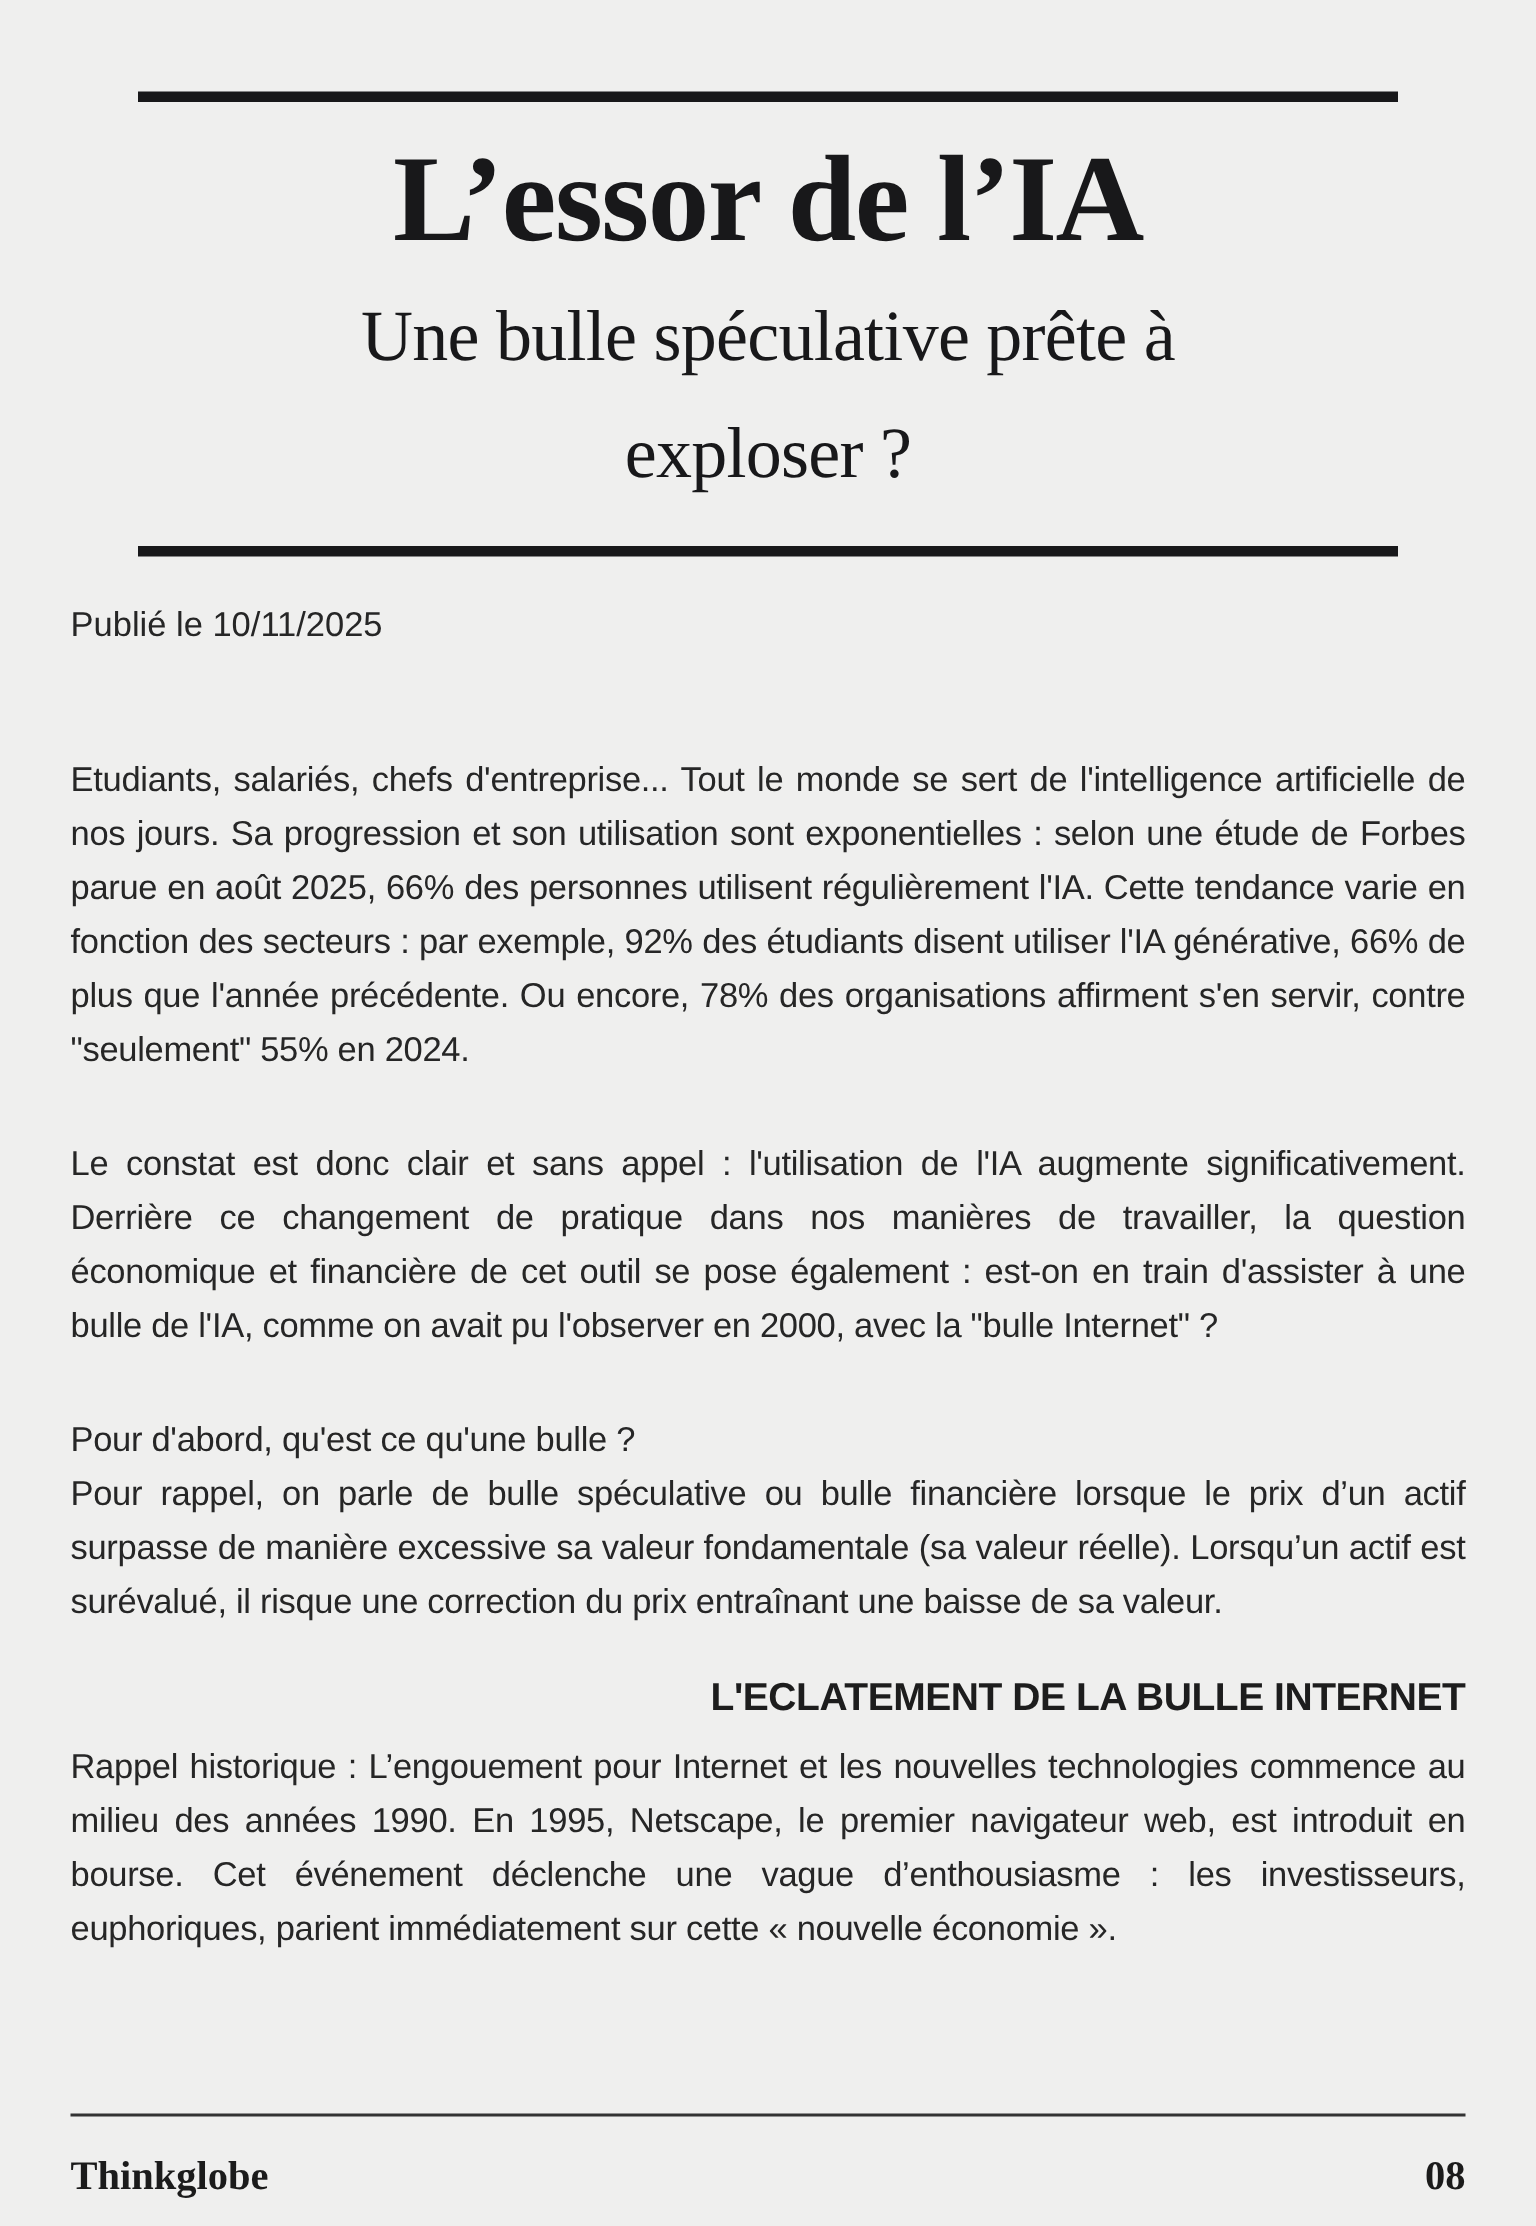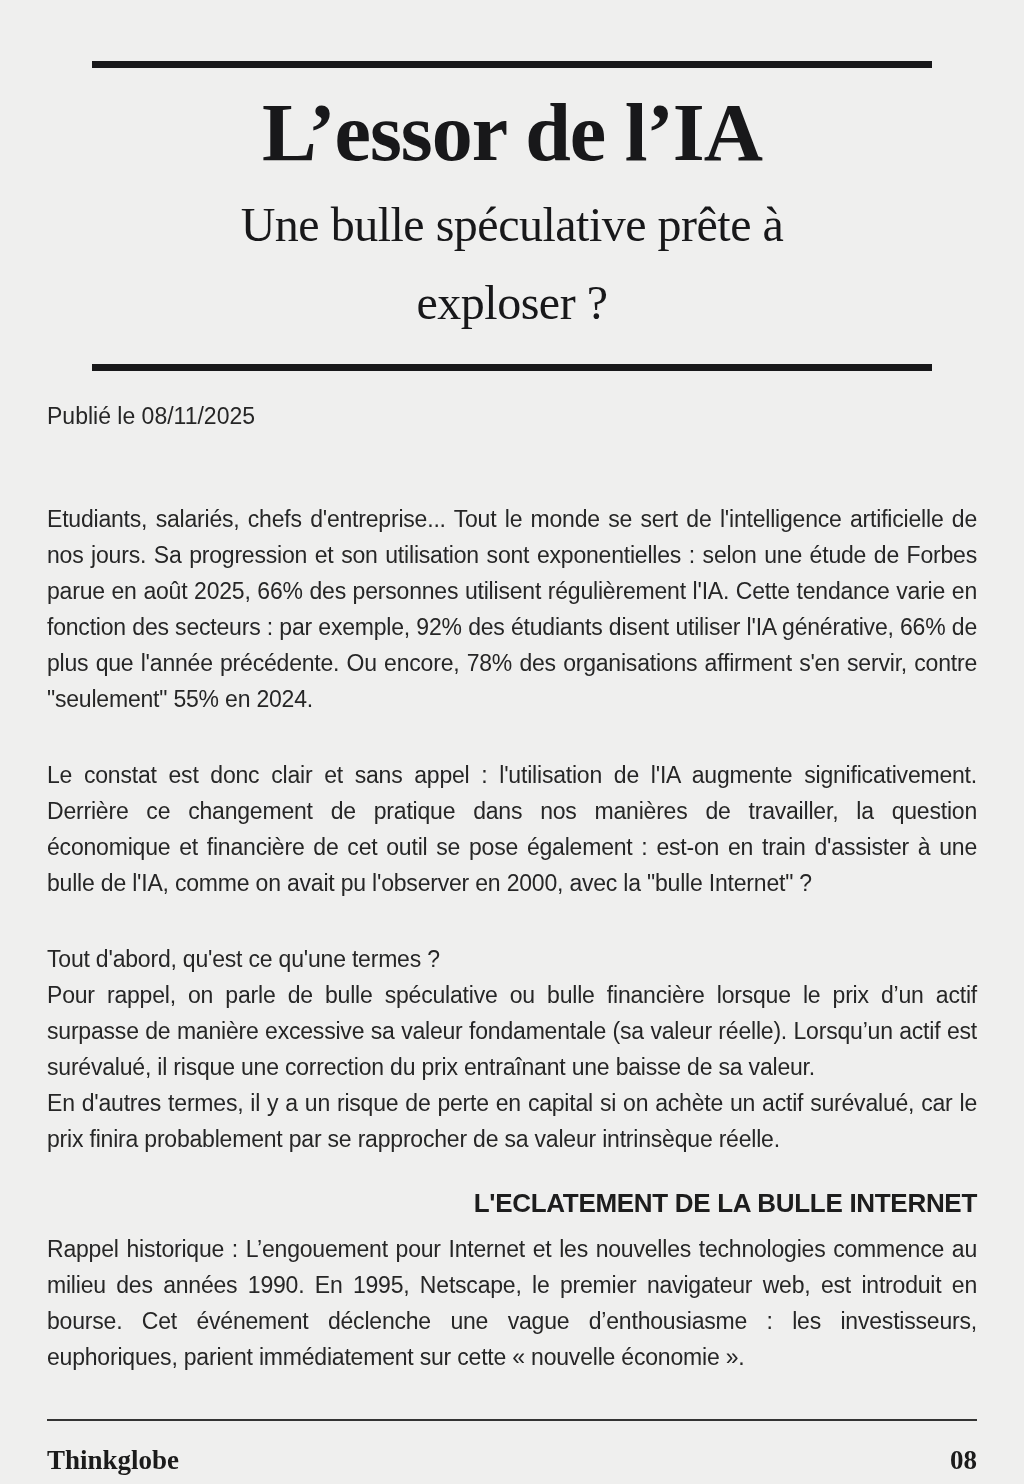--- a/index.html
+++ b/index.html
@@ -72,21 +72,21 @@
     font-size:26px;
     line-height:32px;
     letter-spacing:-0.3px;
     color:#1d1d1d;
   }
   .body-text.section-body .para{ margin-top:12px; }
   .footer{
     position:absolute;
     left:46px;
     right:46px;
-    bottom:10px;
+    bottom:20px;
     text-align:right;
   }
   .footer-rule{
     height:2px;
     background:var(--footer-rule);
   }
   .footer-row{
     display:flex;
     justify-content:space-between;
     align-items:baseline;
@@ -104,33 +104,32 @@
 <div class="page">
 
   <div class="rule rule-top"></div>
 
   <h1 class="title">L’essor de l’IA</h1>
 
   <h2 class="subtitle">Une bulle spéculative prête à exploser ?</h2>
 
   <div class="rule rule-bottom"></div>
 
-  <div class="published">Publié le 08/11/2025</div>
+  <div class="published">Publié le 10/11/2025</div>
 
   <div class="body-text intro">
       <div class="para">
         <div class="seg">Etudiants, salariés, chefs d'entreprise... Tout le monde se sert de l'intelligence artificielle de nos jours. Sa progression et son utilisation sont exponentielles : selon une étude de Forbes parue en août 2025, 66% des personnes utilisent régulièrement l'IA. Cette tendance varie en fonction des secteurs : par exemple, 92% des étudiants disent utiliser l'IA générative, 66% de plus que l'année précédente. Ou encore, 78% des organisations affirment s'en servir, contre "seulement" 55% en 2024.</div>
       </div>
       <div class="para">
         <div class="seg">Le constat est donc clair et sans appel : l'utilisation de l'IA augmente significativement. Derrière ce changement de pratique dans nos manières de travailler, la question économique et financière de cet outil se pose également : est-on en train d'assister à une bulle de l'IA, comme on avait pu l'observer en 2000, avec la "bulle Internet" ?</div>
       </div>
       <div class="para">
-        <div class="seg">Tout d'abord, qu'est ce qu'une termes ?</div>
+        <div class="seg">Pour d'abord, qu'est ce qu'une bulle ?</div>
         <div class="seg">Pour rappel, on parle de bulle spéculative ou bulle financière lorsque le prix d’un actif surpasse de manière excessive sa valeur fondamentale (sa valeur réelle). Lorsqu’un actif est surévalué, il risque une correction du prix entraînant une baisse de sa valeur.</div>
-        <div class="seg">En d'autres termes, il y a un risque de perte en capital si on achète un actif surévalué, car le prix finira probablement par se rapprocher de sa valeur intrinsèque réelle.</div>
       </div>
     </div>
 
   <h3 class="section-heading">L'ECLATEMENT DE LA BULLE INTERNET</h3>
 
   <div class="body-text section-body">
       <div class="para">
         <div class="seg">Rappel historique : L’engouement pour Internet et les nouvelles technologies commence au milieu des années 1990. En 1995, Netscape, le premier navigateur web, est introduit en bourse. Cet événement déclenche une vague d’enthousiasme : les investisseurs, euphoriques, parient immédiatement sur cette « nouvelle économie ».</div>
       </div>
     </div>

